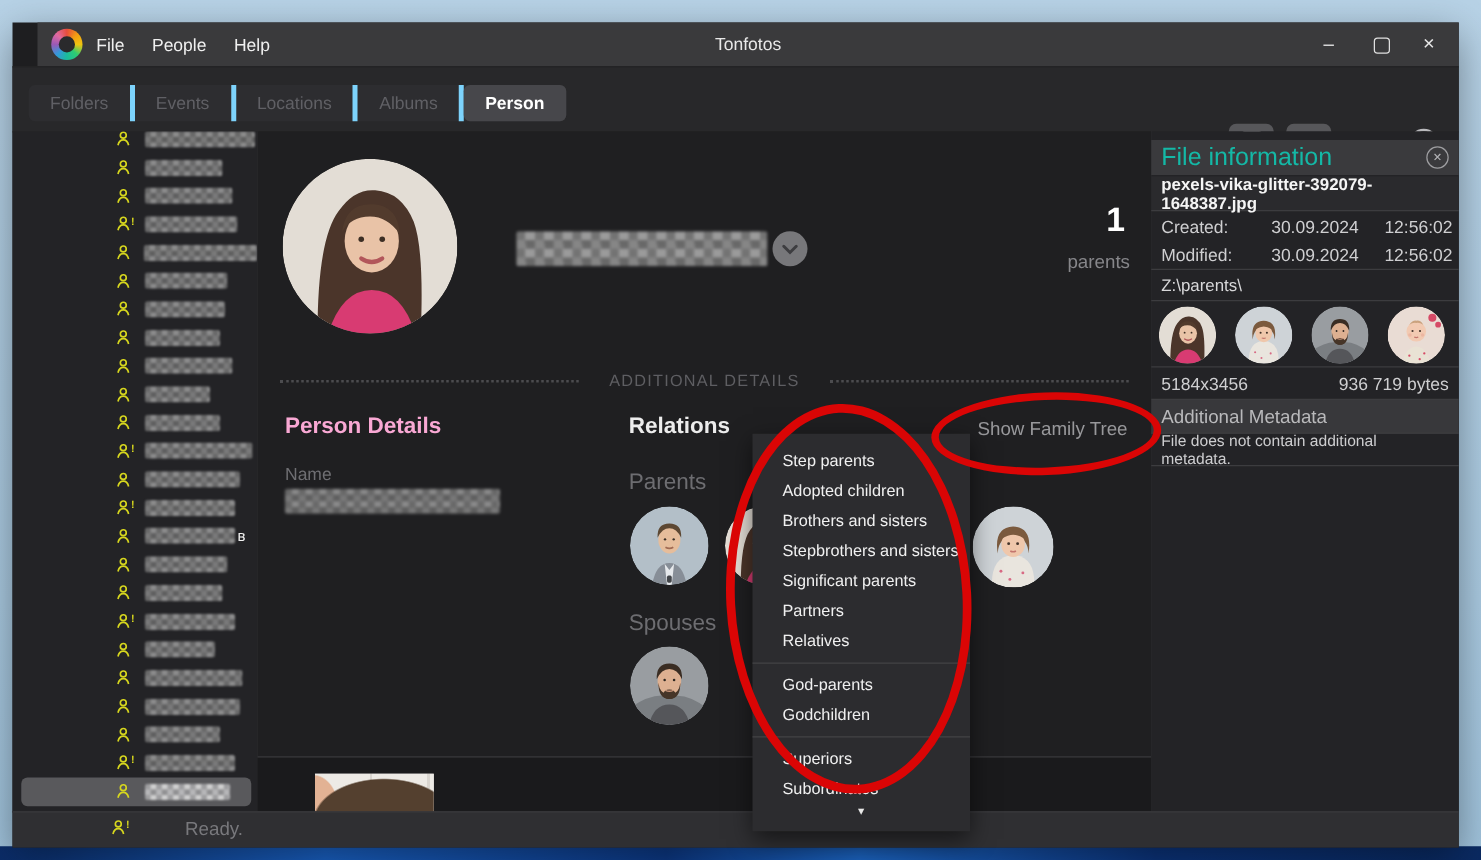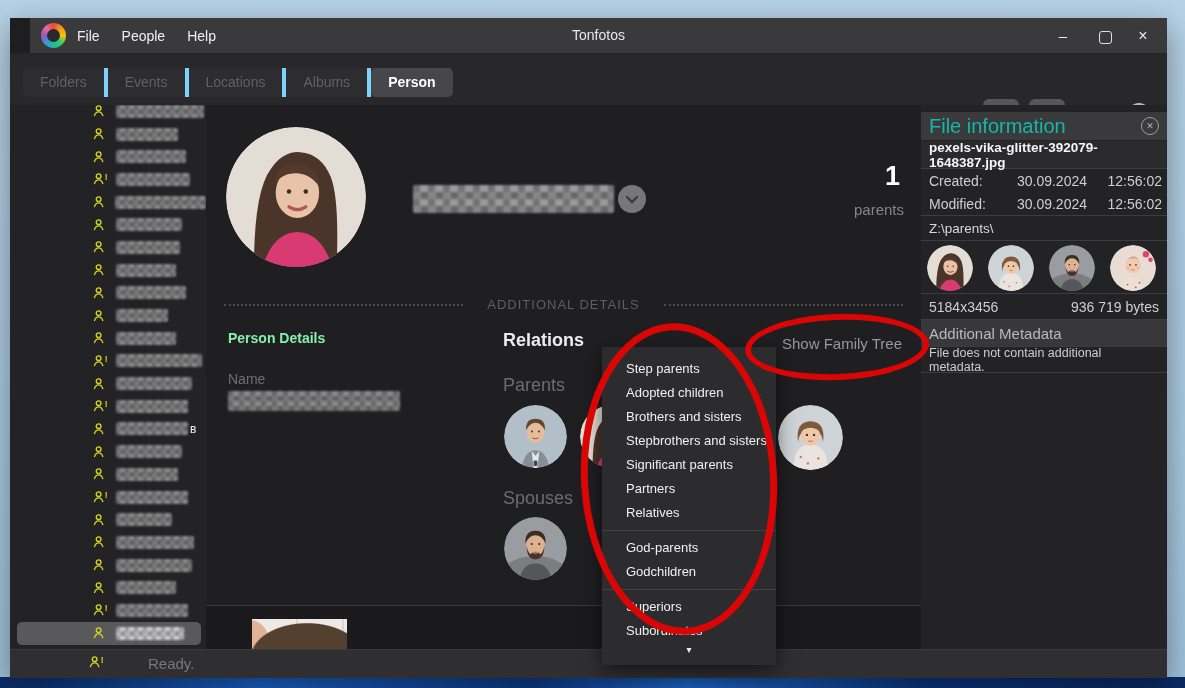--- a/index.html
+++ b/index.html
@@ -61,21 +61,21 @@
   .avatar-big{position:absolute;left:20px;top:22px;width:140px;height:140px;}
   .namebar{position:absolute;left:207px;top:80px;}
   .chev-btn{position:absolute;left:412px;top:80px;width:28px;height:28px;border-radius:50%;background:#77777a;
     display:flex;align-items:center;justify-content:center;}
   .chev-btn svg{display:block}
   .imgcount{position:absolute;right:21px;top:56px;color:#ffffff;font-size:27px;font-weight:bold;}
   .imgcount-label{position:absolute;right:17px;top:96px;color:#86868a;font-size:15px;}
   .divider{position:absolute;left:18px;right:18px;top:192px;display:flex;align-items:center;gap:24px;}
   .divider .line{flex:1;border-top:2px dotted #4c4c4f;}
   .divider .dlabel{color:#5e5e62;font-size:13px;letter-spacing:1px;}
-  .h-details{position:absolute;left:22px;top:225px;color:#86efac;font-size:14px;font-weight:bold;}
+  .h-details{position:absolute;left:22px;top:225px;color:#f9a8d4;font-size:18px;font-weight:bold;}
   .h-relations{position:absolute;left:297px;top:225px;color:#ececec;font-size:18px;font-weight:bold;}
   .lbl-name{position:absolute;left:22px;top:266px;color:#6f6f73;font-size:14px;}
   .val-name{position:absolute;left:22px;top:286px;}
   .lbl-parents{position:absolute;left:297px;top:270px;color:#6d6d71;font-size:18px;}
   .lbl-spouses{position:absolute;left:297px;top:383px;color:#6d6d71;font-size:18px;}
   .av-parent1{position:absolute;left:298px;top:300px;width:63px;height:63px;}
   .av-parent2{position:absolute;left:374px;top:300px;width:63px;height:63px;}
   .av-spouse{position:absolute;left:298px;top:412px;width:63px;height:63px;}
   .av-child{position:absolute;left:572px;top:300px;width:65px;height:65px;}
   .showtree{position:absolute;right:19px;top:230px;color:#98989b;font-size:15px;}

